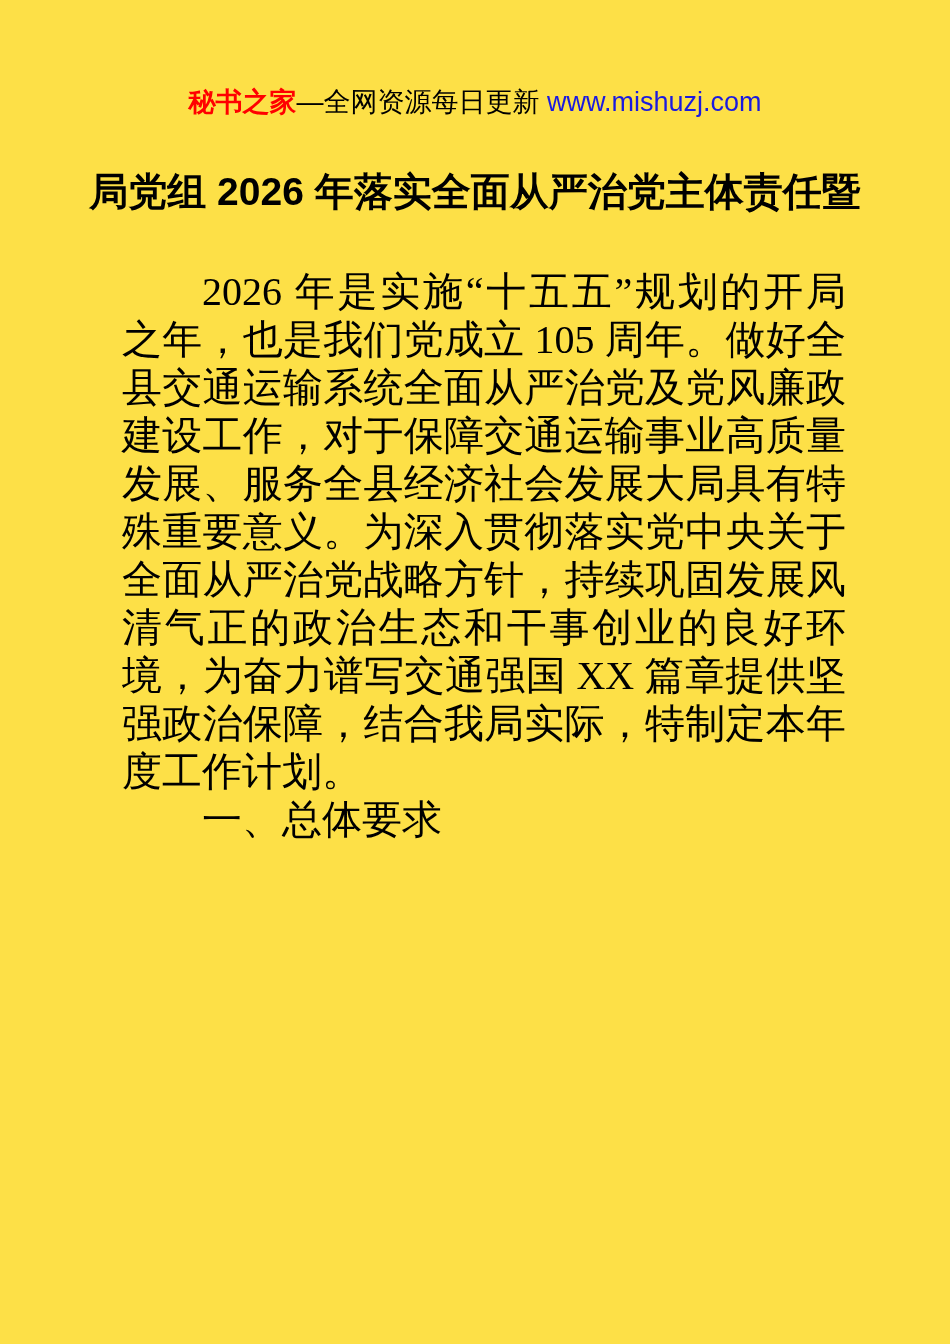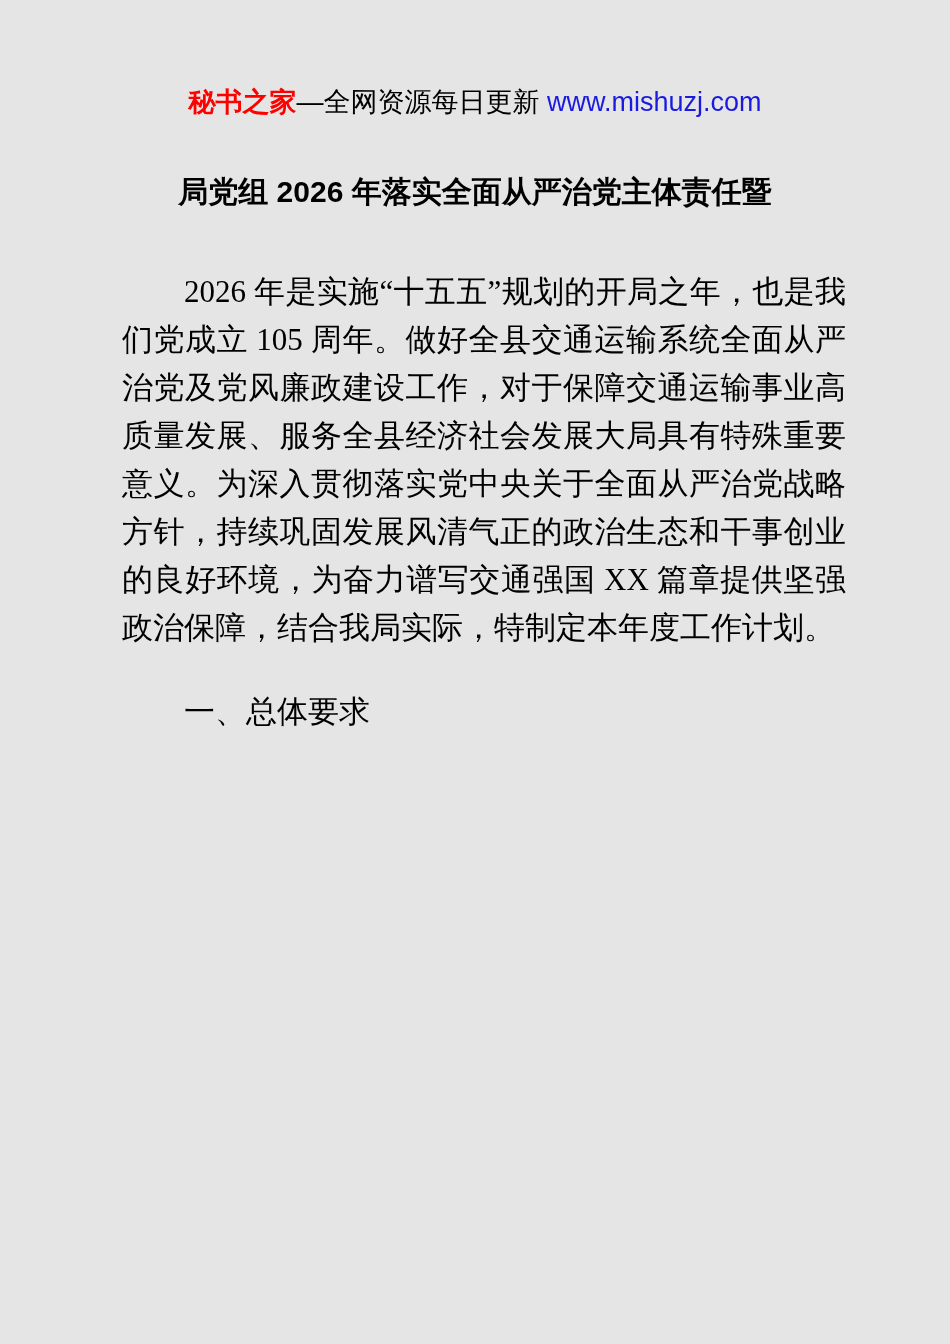--- a/index.html
+++ b/index.html
@@ -11,56 +11,55 @@
     height: 1344px;
     background: #ffffff;
     color: #000000;
     font-family: "Liberation Serif", "DejaVu Serif", serif;
     overflow: hidden;
   }
   .page {
     position: relative;
     width: 950px;
     height: 1344px;
-    background: #e5e5e5;
+    background: #fde047;
   }
   .site-header {
     padding-top: 84px;
     text-align: center;
     font-family: "Liberation Sans", "DejaVu Sans", sans-serif;
     font-size: 27px;
     line-height: 36px;
     white-space: nowrap;
   }
   .site-header .brand {
     font-weight: 700;
   }
   .doc-title {
     margin-top: 44px;
     text-align: center;
     font-family: "Liberation Sans", "DejaVu Sans", sans-serif;
     font-weight: 700;
-    font-size: 30px;
+    font-size: 39px;
     line-height: 56px;
   }
   .doc-body {
     margin: 48px 104px 0 122px;
-    font-size: 31px;
+    font-size: 40px;
     line-height: 48px;
     text-align: justify;
     text-justify: inter-ideograph;
   }
   .doc-body p {
     margin: 0;
     padding: 0;
     text-indent: 2em;
   }
   .doc-body p.heading {
     text-indent: 2em;
-    margin-top: 36px;
   }
 </style>
 </head>
 <body>
 
 <div class="page">
 
   <div class="site-header"><span class="brand" style="color: rgb(255, 0, 0);">秘书之家</span><span>—</span><span>全网资源每日更新 </span><span class="url" style="color: rgb(26, 26, 224);">www.mishuzj.com</span></div>
 
   <div class="doc-title">

